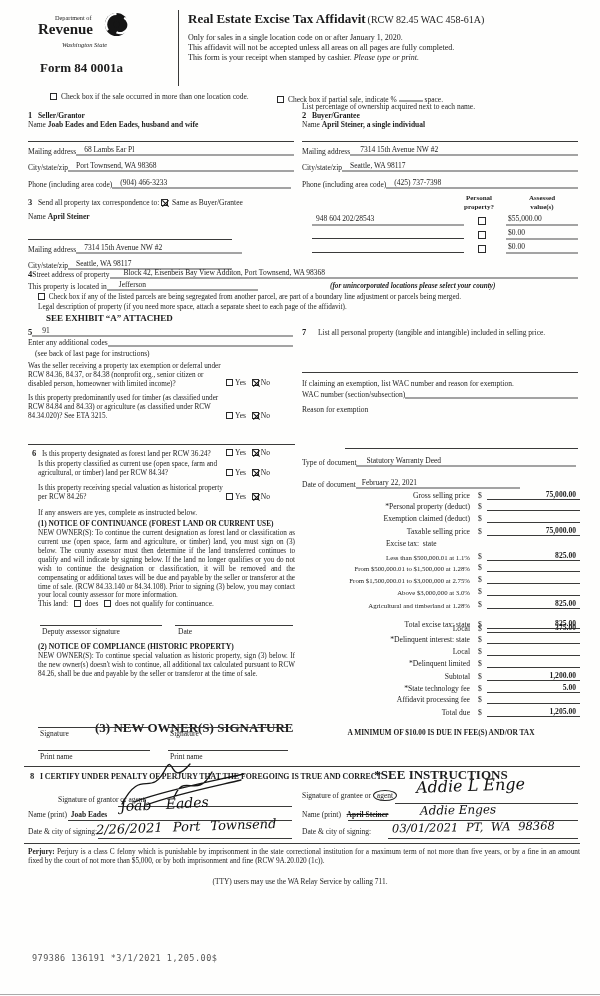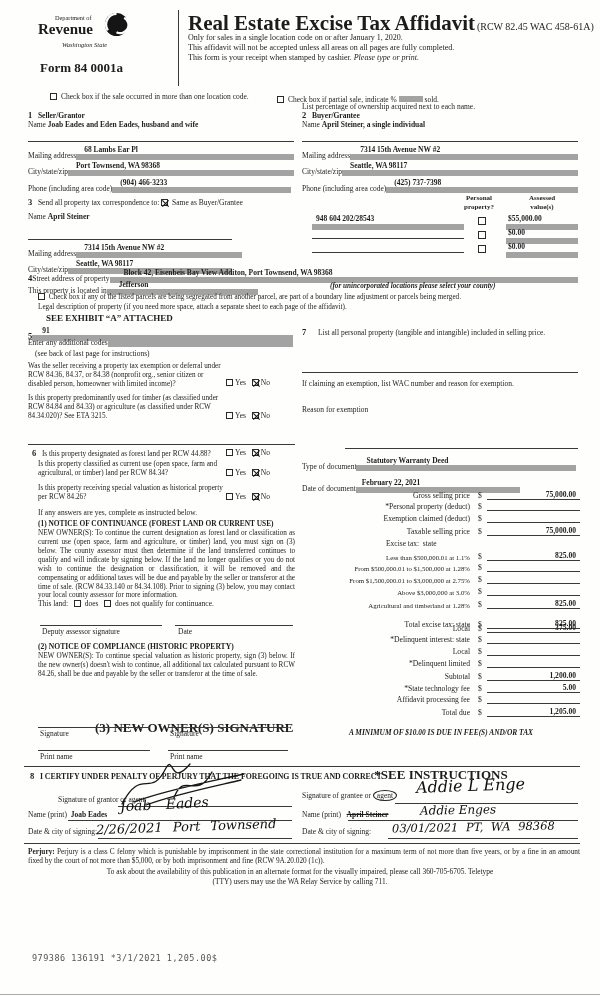--- a/index.html
+++ b/index.html
@@ -12,33 +12,33 @@
   .i  { font-style:italic; }
   .c  { text-align:center; }
   .j  { text-align:justify; }
   .ln { position:absolute; height:0; border-top:1px solid #3a3a3a; }
   .vln{ position:absolute; width:0; border-left:1px solid #3a3a3a; }
   .cb { display:inline-block; width:7px; height:7px; border:1px solid #2a2a2a; background:#fff;
         position:relative; vertical-align:-1px; margin-right:2px; flex:none; }
   .cb.ck::before,.cb.ck::after { content:""; position:absolute; left:-1px; top:2.5px; width:9px; height:1px; background:#141414; }
   .cb.ck::before { transform:rotate(45deg); }
   .cb.ck::after  { transform:rotate(-45deg); }
-  .fld { display:inline-block; border-bottom:6px solid #a3a3a3; font-weight:bold; white-space:nowrap; min-height:9px; }
+  .fld { display:inline-block; border-bottom:2px solid #a3a3a3; font-weight:normal; white-space:nowrap; min-height:9px; }
   .fr  { position:absolute; display:flex; align-items:flex-end; font-size:7.5px; }
   .fr .lab { white-space:nowrap; margin-right:0; flex:none; }
   .fr .fld { flex:1; }
   .mrow { position:absolute; display:flex; align-items:flex-end; font-size:7.6px; left:302px; width:278px; }
   .mrow .ml { flex:none; width:168px; text-align:right; white-space:nowrap; }
   .mrow .dl { flex:none; margin:0 5px 0 8px; }
   .mrow .mv { flex:1; border-bottom:1px solid #3a3a3a; text-align:right; font-weight:bold; padding-right:4px; min-height:9px; }
   .rr .ml { font-size:6.8px; }
   .hand { position:absolute; white-space:nowrap; font-family:"DejaVu Serif",serif; font-style:italic; color:#101010; }
   .strike { text-decoration:line-through; }
   .circled { border:1.5px solid #222; border-radius:50%; padding:0 3px; }
-  .title { font-family:"Liberation Serif",serif; font-weight:bold; font-size:21px;text-align:right; }
+  .title { font-family:"Liberation Serif",serif; font-weight:bold; font-size:13px;text-align:right; }
   .stamp { position:absolute; font-family:"DejaVu Sans Mono",monospace; font-size:8.5px; color:#555; letter-spacing:0.5px; }
 </style>
 </head>
 <body>
 
 <div class="page">
 
   <div class="t" style="left:55px; top:14px; font-size:6.3px;">Department of</div>
   <div class="t b" style="left:38px; top:21px; font-size:15px;">Revenue</div>
   <div style="position:absolute; left:104px; top:12px;">
@@ -65,21 +65,21 @@
   </div>
 
   <div class="t" style="left:50px; top:93px;">
     <span class="cb"></span>
     <span>Check box if the sale occurred in more than one location code.</span>
   </div>
   <div class="t" style="left:277px; top:93px;">
     <span class="cb"></span>
     <span>Check box if partial sale, indicate %</span>
     <span class="fld" style="width:24px;"></span>
-    <span>sold.</span>
+    <span>space.</span>
   </div>
   <div class="t" style="left:302px; top:103px;">List percentage of ownership acquired next to each name.</div>
 
   <div class="t" style="left:28px; top:110px;">
     <span class="b" style="font-size:8.5px;">1</span>&nbsp;&nbsp;
     <span class="b">Seller/Grantor</span>
   </div>
   <div class="t" style="left:28px; top:121px;">
     <span>Name</span>
     <span class="b">Joab Eades and Eden Eades, husband and wife</span>
@@ -207,21 +207,21 @@
   <div class="p" style="left:28px; top:394px; width:205px;">Is this property predominantly used for timber (as classified under RCW 84.84 and 84.33) or agriculture (as classified under RCW 84.34.020)? See ETA 3215.</div>
   <div class="t" style="left:226px; top:412px;">
     <span class="cb"></span><span>Yes</span>
     <span class="cb ck" style="margin-left:4px;"></span><span>No</span>
   </div>
 
   <div class="ln" style="left:28px; top:444px; width:267px;"></div>
 
   <div class="t" style="left:32px; top:448px;">
     <span class="b" style="font-size:8.5px;">6</span>&nbsp;&nbsp;
-    <span style="font-size:7.3px;">Is this property designated as forest land per RCW 44.88?</span>
+    <span style="font-size:7.3px;">Is this property designated as forest land per RCW 36.24?</span>
   </div>
   <div class="t" style="left:226px; top:449px;">
     <span class="cb"></span><span>Yes</span>
     <span class="cb ck" style="margin-left:4px;"></span><span>No</span>
   </div>
 
   <div class="p" style="left:38px; top:460px; width:185px;">Is this property classified as current use (open space, farm and agricultural, or timber) land per RCW 84.34?</div>
   <div class="t" style="left:226px; top:469px;">
     <span class="cb"></span><span>Yes</span>
     <span class="cb ck" style="margin-left:4px;"></span><span>No</span>
@@ -263,20 +263,24 @@
   <div class="ln" style="left:38px; top:750px; width:112px;"></div>
   <div class="ln" style="left:168px; top:750px; width:120px;"></div>
   <div class="t" style="left:40px; top:753px;">Print name</div>
   <div class="t" style="left:170px; top:753px;">Print name</div>
 
   <div class="t b" style="left:302px; top:327px; font-size:8.5px;">7</div>
   <div class="p" style="left:302px; top:328px; width:262px; text-indent:16px; font-size:7.5px;">List all personal property (tangible and intangible) included in selling price.</div>
 
   <div class="ln" style="left:302px; top:372px; width:276px;"></div>
   <div class="t" style="left:302px; top:380px;">If claiming an exemption, list WAC number and reason for exemption.</div>
+  <div class="fr" style="left:302px; top:390px; width:276px;">
+    <span class="lab">WAC number (section/subsection)</span>
+    <span class="fld"></span>
+  </div>
   <div class="t" style="left:302px; top:406px;">Reason for exemption</div>
   <div class="ln" style="left:345px; top:448px; width:233px;"></div>
 
   <div class="fr" style="left:302px; top:456px; width:274px;">
     <span class="lab">Type of document</span>
     <span class="fld" style="padding-left:10px;">Statutory Warranty Deed</span>
   </div>
   <div class="fr" style="left:302px; top:478px; width:218px;">
     <span class="lab">Date of document</span>
     <span class="fld" style="padding-left:6px;">February 22, 2021</span>
@@ -369,21 +373,21 @@
     <span class="ml">Affidavit processing fee</span>
     <span class="dl">$</span>
     <span class="mv"></span>
   </div>
   <div class="mrow" style="top:707px;">
     <span class="ml">Total due</span>
     <span class="dl">$</span>
     <span class="mv">1,205.00</span>
   </div>
 
-  <div class="t b c" style="left:302px; top:729px; width:278px; font-size:7.4px;font-style:italic;">A MINIMUM OF $10.00 IS DUE IN FEE(S) AND/OR TAX</div>
+  <div class="t b c" style="left:302px; top:729px; width:278px; font-size:7.4px;">A MINIMUM OF $10.00 IS DUE IN FEE(S) AND/OR TAX</div>
   <div class="t b c" style="left:302px; top:767px; width:278px; font-size:13px;">*SEE INSTRUCTIONS</div>
 
   <div class="ln" style="left:24px; top:766px; width:556px;"></div>
   <div class="t" style="left:30px; top:771px;">
     <span class="b" style="font-size:8.5px;">8</span>&nbsp;&nbsp;
     <span class="b" style="font-size:7.8px;">I CERTIFY UNDER PENALTY OF PERJURY THAT THE FOREGOING IS TRUE AND CORRECT</span>
   </div>
 
   <div style="position:absolute; left:116px; top:758px;">
     <svg width="135" height="52" viewBox="0 0 135 52">
@@ -425,19 +429,18 @@
     <span>Date &amp; city of signing:</span>
   </div>
   <div class="ln" style="left:388px; top:838px; width:190px;"></div>
   <div class="hand" style="left:392px; top:820px; font-size:11.5px; transform:rotate(-1deg); word-spacing:4px;">03/01/2021   PT, WA 98368</div>
 
   <div class="ln" style="left:24px; top:843px; width:556px;"></div>
 
   <div class="p j" style="left:28px; top:847px; width:552px; font-size:7.3px;">
     <span class="b">Perjury:</span><span> Perjury is a class C felony which is punishable by imprisonment in the state correctional institution for a maximum term of not more than five years, or by a fine in an amount fixed by the court of not more than $5,000, or by both imprisonment and fine (RCW 9A.20.020 (1c)).</span>
   </div>
-  <div class="t c" style="left:0px; top:868px; width:600px; font-size:7.4px;">To ask about the availability of this publication in an alternate format for the visually impaired, please call 360-705-6705. Teletype</div>
   <div class="t c" style="left:0px; top:878px; width:600px; font-size:7.4px;">(TTY) users may use the WA Relay Service by calling 711.</div>
 
   <div class="stamp" style="left:32px; top:953px;">979386 136191 *3/1/2021 1,205.00$</div>
 
   <div class="ln" style="left:0px; top:994px; width:600px; border-top-color:#aaa;"></div>
 </div>
 
 </body></html>

